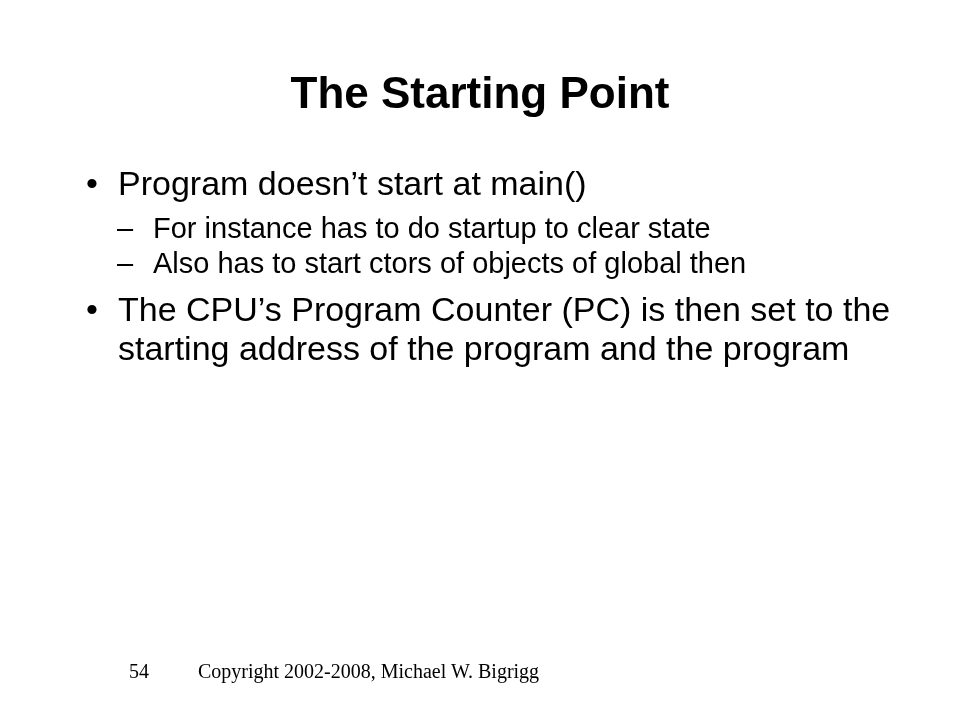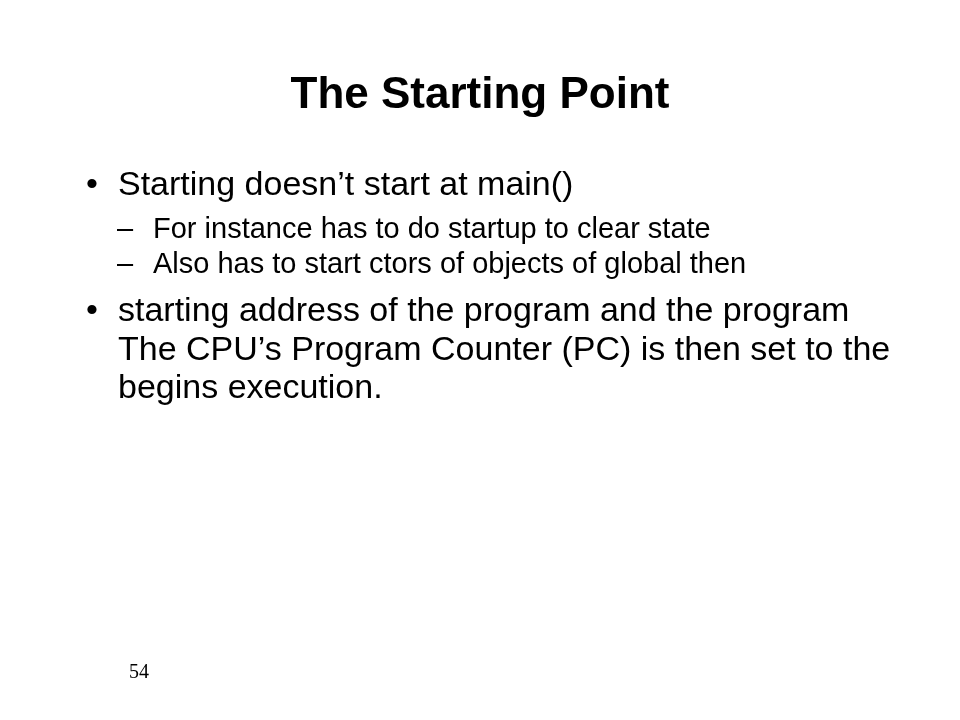--- a/index.html
+++ b/index.html
@@ -51,38 +51,38 @@
 </style>
 </head>
 <body>
 
 <div class="slide">
 
   <h1 class="title">The Starting Point</h1>
 
   <div class="bullet l1 b1">
     <span class="marker">•</span>
-    <span class="btext">Starting doesn’t start at main()</span>
+    <span class="btext">Program doesn’t start at main()</span>
   </div>
 
   <div class="bullet l2 s1">
     <span class="marker">–</span>
     <span class="btext">For instance has to do startup to clear state</span>
   </div>
 
   <div class="bullet l2 s2">
     <span class="marker">–</span>
     <span class="btext">Also has to start ctors of objects of global then</span>
   </div>
 
   <div class="bullet l1 b2">
     <span class="marker">•</span>
     <span class="btext">
+      <span class="line">The CPU’s Program Counter (PC) is then set to the</span>
       <span class="line">starting address of the program and the program</span>
-      <span class="line">The CPU’s Program Counter (PC) is then set to the</span>
-      <span class="line">begins execution.</span>
     </span>
   </div>
 
   <span class="footer-num">54</span>
 
+  <span class="footer-copy">Copyright 2002-2008, Michael W. Bigrigg</span>
 
 </div>
 
 </body></html>

